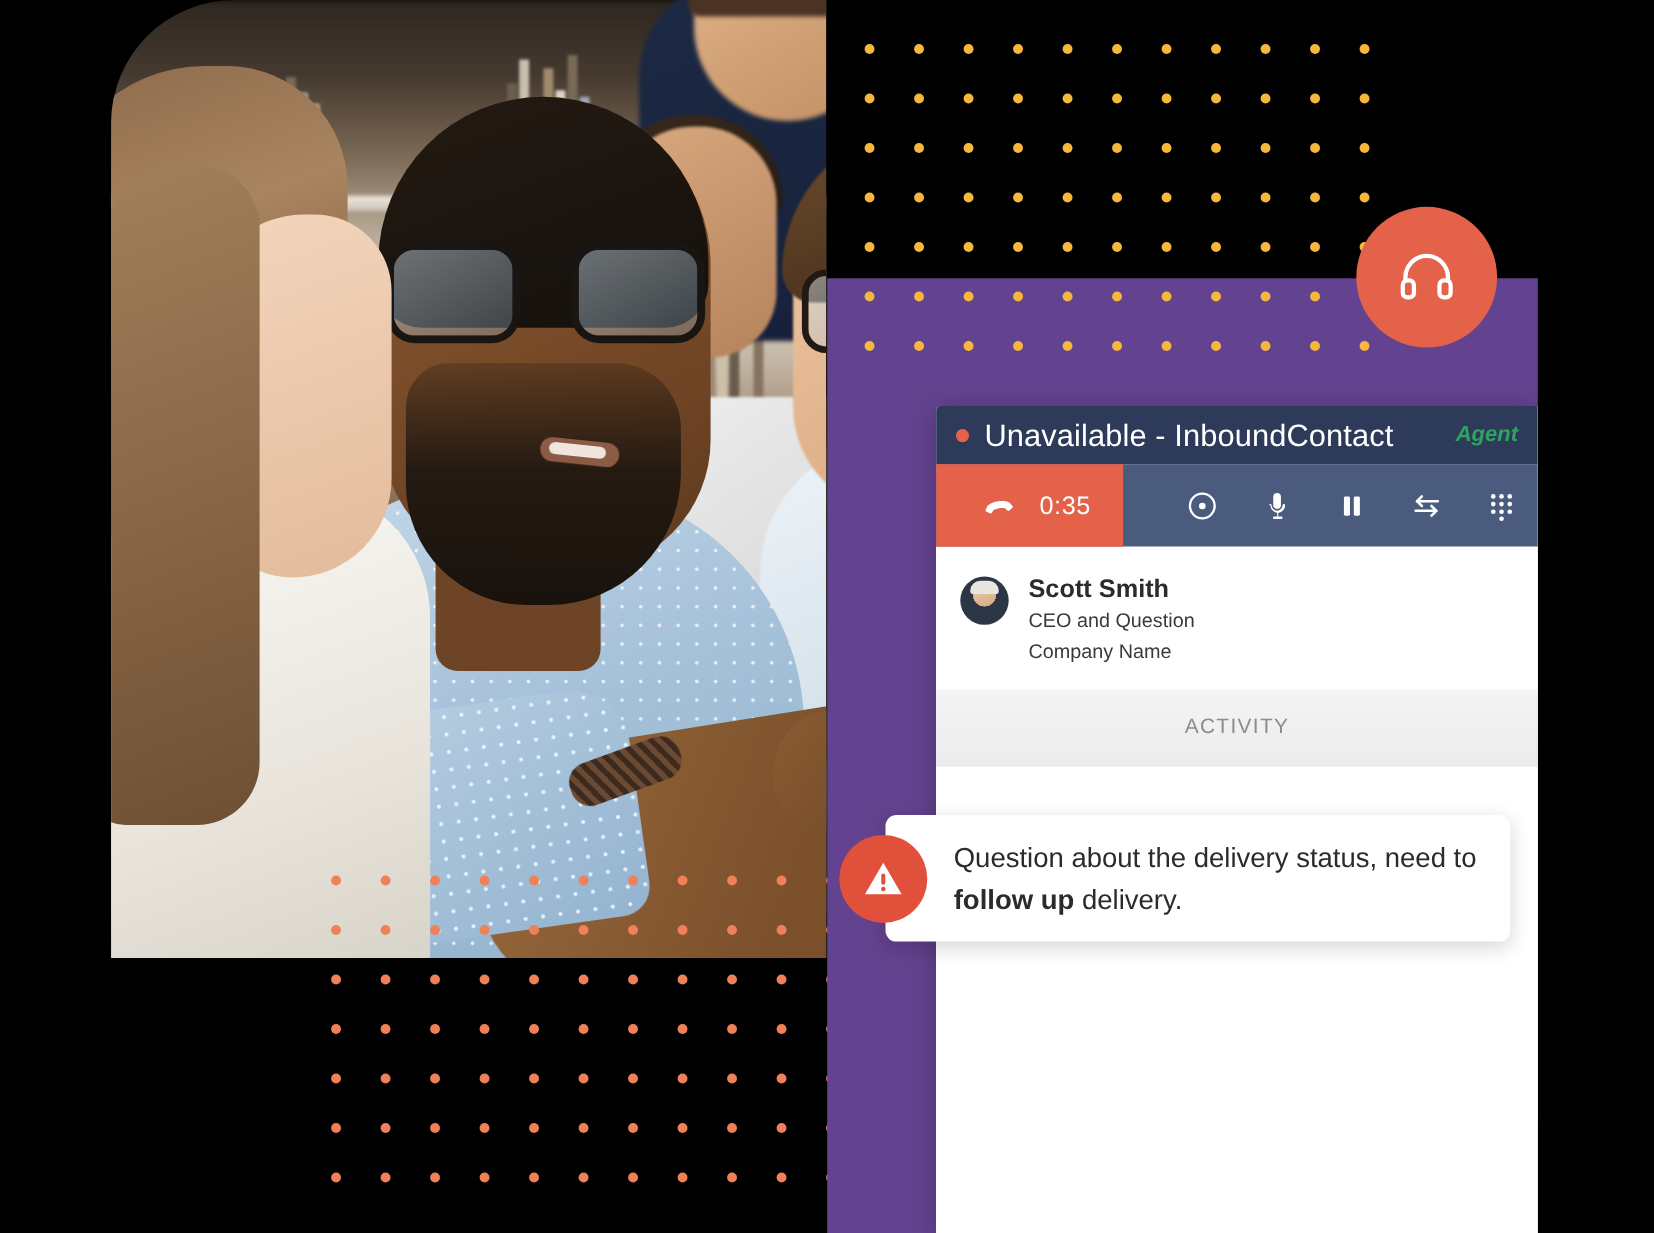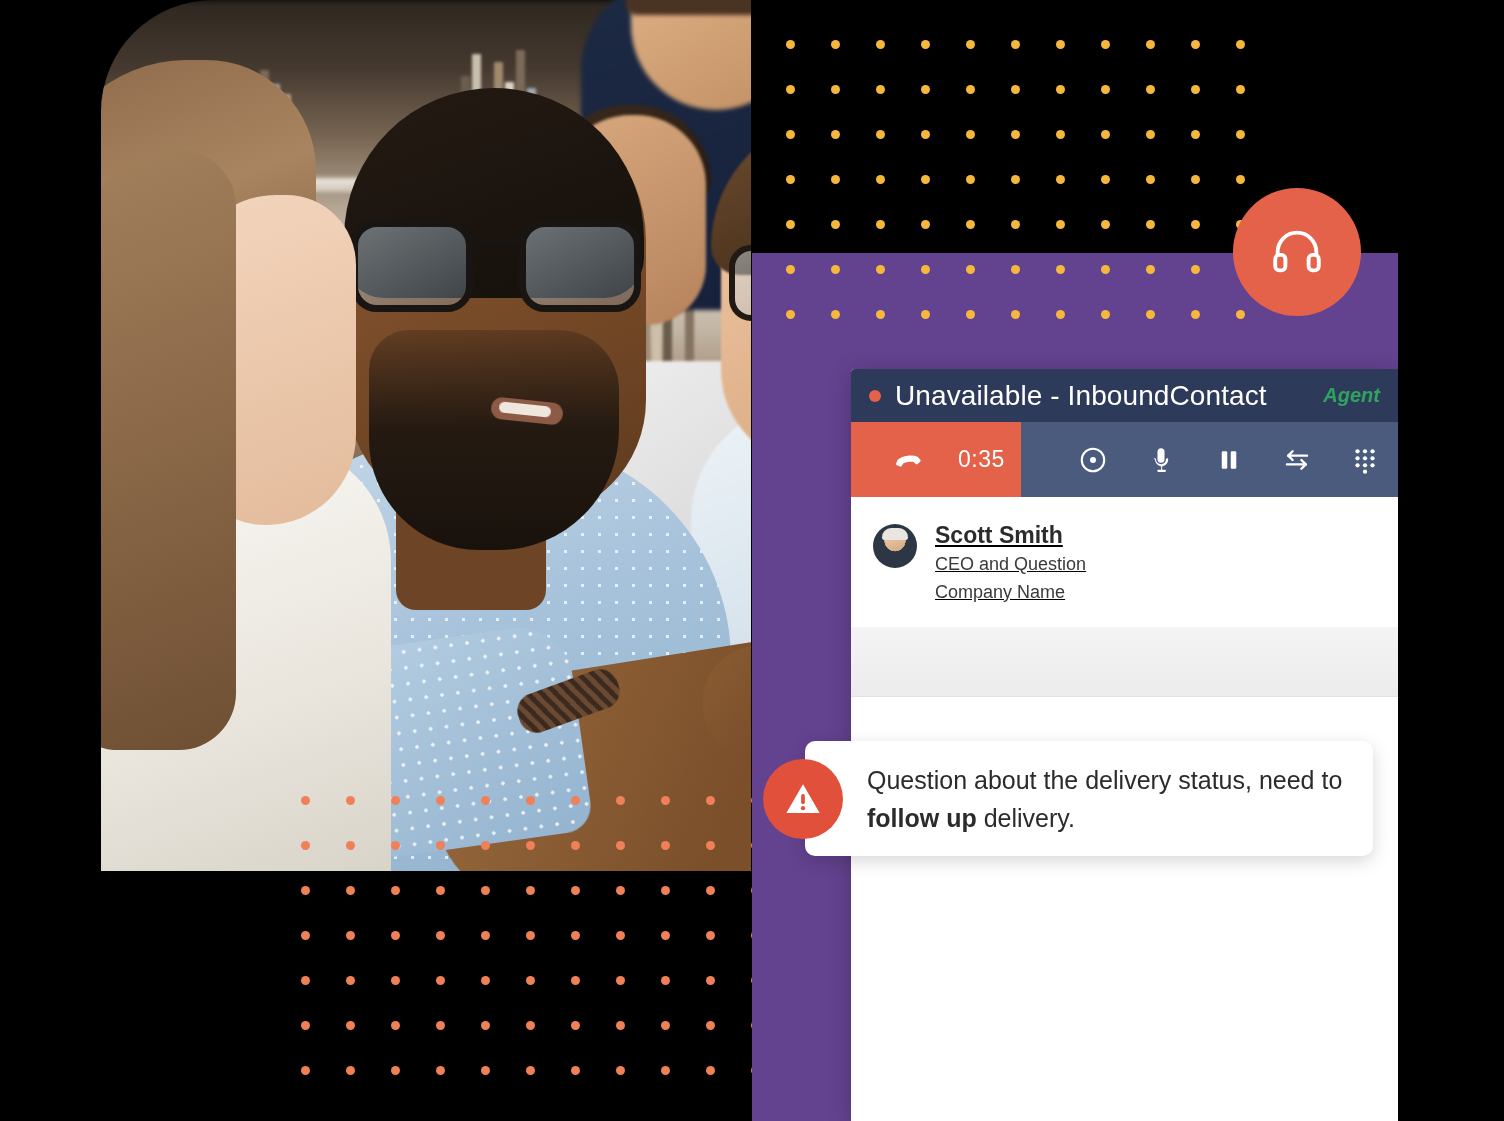--- a/index.html
+++ b/index.html
@@ -207,28 +207,28 @@
   #app-titlebar {
     height: 53px; background:#2e3a59; display:flex; align-items:center;
     padding: 0 18px; color:#fff;
   }
   .status-dot { width:12px; height:12px; border-radius:50%; background:#e4614a; margin-right:14px; flex:none;}
   .title-text { font-size:28px; letter-spacing:.1px; white-space:nowrap; }
   .agent-text { margin-left:auto; color:#2fa360; font-style: italic; font-weight:bold; font-size:20px; white-space:nowrap;}
 
   #call-bar { height: 75px; display:flex; background:#4a5b7d; }
   #hangup {
-    width:170px; background:#e4614a; display:flex; align-items:center; gap:33px;
+    width:170px; background:#e4614a; display:flex; align-items:center; gap:20px;
     padding-left:40px; color:#fff; flex:none;
   }
   #hangup .timer { font-size:23px; letter-spacing:.5px; }
   #call-icons { flex:1; display:flex; align-items:center; justify-content:flex-end; gap:38px; padding-right:18px; }
   .cicon { width:30px; height:30px; display:block; }
 
-  #contact-card { padding: 24px 22px 20px 22px; display:flex; align-items:flex-start; background:#fff;text-decoration:underline; }
+  #contact-card { padding: 24px 22px 20px 22px; display:flex; align-items:flex-start; background:#fff; }
   #avatar {
     width:44px; height:44px; border-radius:50%; flex:none; margin-right:18px; margin-top:3px;
     background: radial-gradient(circle at 50% 38%, #e8c3a2 0 22%, #caa07c 23% 30%, #2c3644 31% 100%);
     overflow:hidden; position:relative;
   }
   #avatar::after{
     content:""; position:absolute; left:12px; top:7px; width:20px; height:20px; border-radius:50%;
     background: linear-gradient(160deg,#f0d0b0,#d2a981);
   }
   #avatar::before{
@@ -581,20 +581,21 @@
     <div id="contact-card">
       <div id="avatar"></div>
       <div>
         <div class="c-name">Scott Smith</div>
         <div class="c-role">CEO and Question</div>
         <div class="c-company">Company Name</div>
       </div>
     </div>
 
     <div id="tabs">
+      <div class="tab">ACTIVITY</div>
     </div>
 
     <div id="tab-body">
       
       
       
     </div>
   </div>
 
   <div id="alert">

